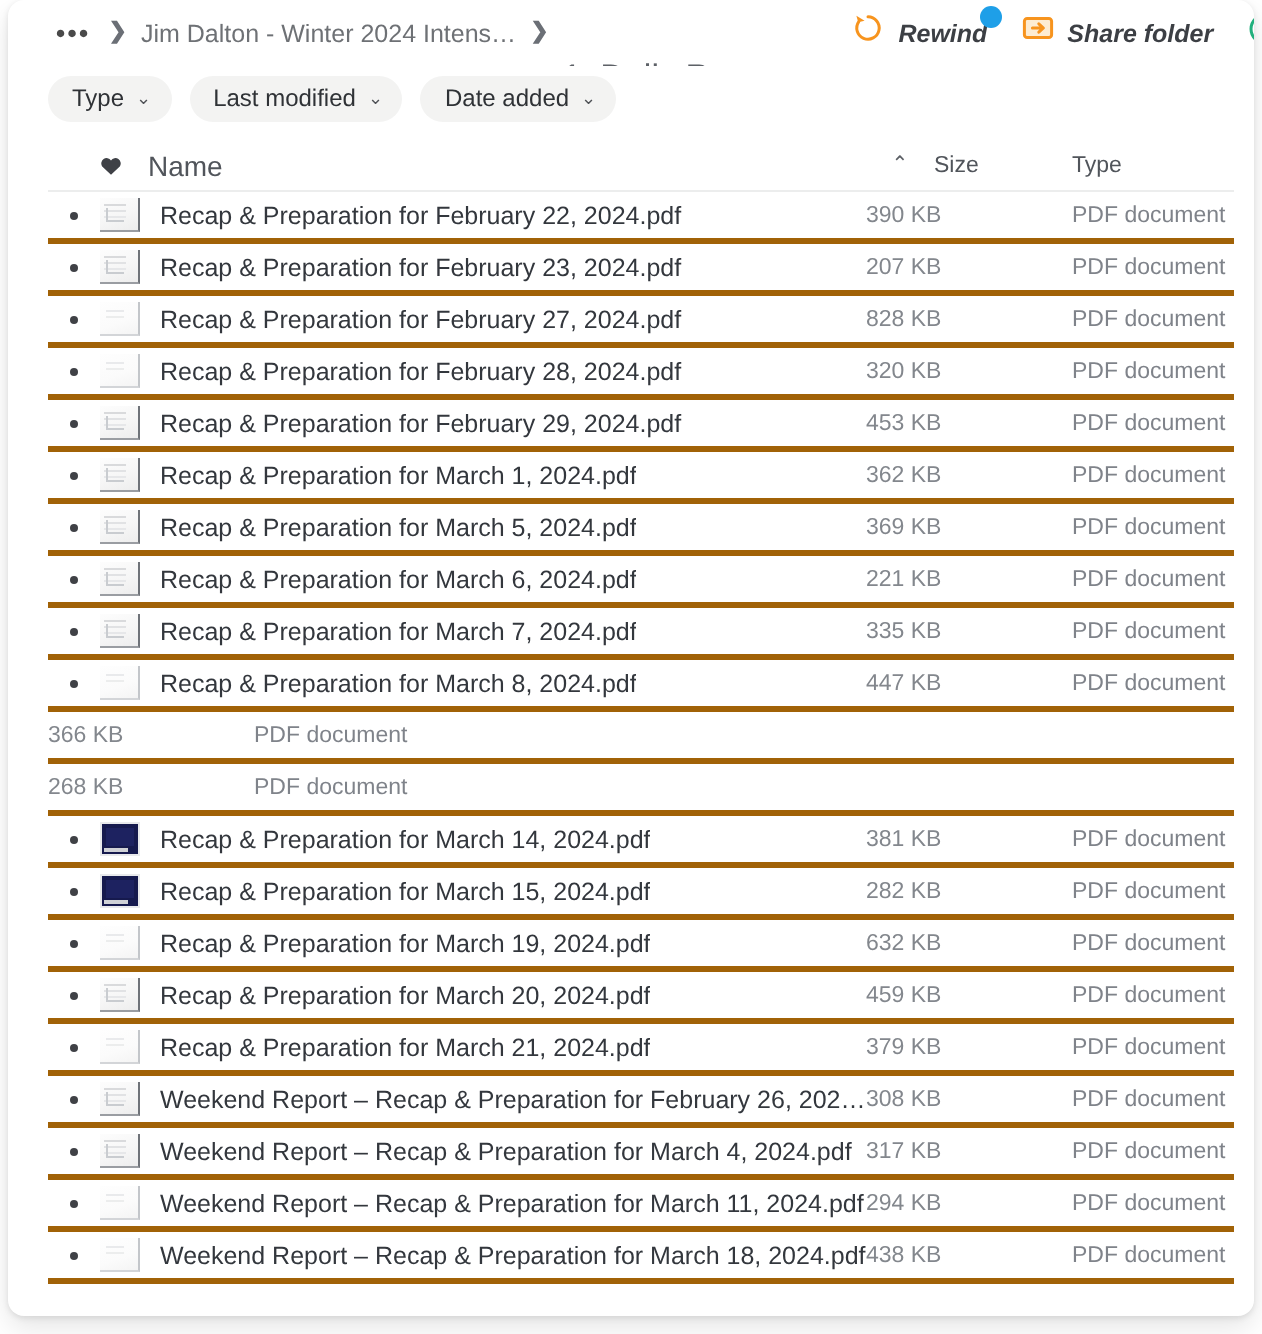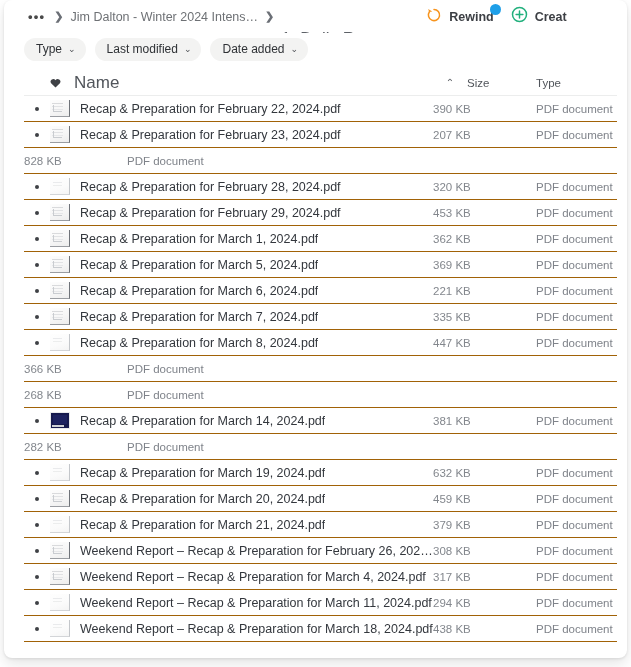--- a/index.html
+++ b/index.html
@@ -78,20 +78,21 @@
     margin-left: 24px;
     flex: 0 0 auto;
   }
 
   .action {
     display: flex;
     align-items: center;
     cursor: pointer;
     margin-right: 17px;
     position: relative;
+    font-style: italic;
   }
 
   .action-label {
     font-size: 12.5px;
     color: #3c3f44;
     font-weight: 600;
     margin-left: 7px;
     white-space: nowrap;
   }
 
@@ -150,21 +151,21 @@
   .th-name {
     display: flex;
     align-items: center;
     flex: 1 1 auto;
     min-width: 0;
     cursor: pointer;
   }
 
   .heart-icon { margin-left: 26px; display: flex; align-items: center; }
   .th-label {
-    font-size: 17px;
+    font-size: 14px;
     color: #51555b;
     margin-left: 13px;
   }
 
   .th-sort {
     width: 34px;
     text-align: center;
     color: #5b5f65;
     font-size: 10px;
     line-height: 1;
@@ -185,21 +186,21 @@
     padding-left: 11px;
     cursor: pointer;
   }
 
   .rows { margin: 0 10px 0 20px; }
 
   .row {
     display: flex;
     align-items: center;
     height: 26px;
-    border-bottom: 1px solid #a16207;
+    border-bottom: 3px solid #a16207;
     cursor: pointer;
   }
 
   .cell-name {
     display: flex;
     align-items: center;
     flex: 1 1 auto;
     min-width: 0;
   }
 
@@ -330,20 +331,29 @@
         <span>
           <svg width="16" height="16" viewBox="0 0 16 16">
             <path d="M8 2.4a5.6 5.6 0 1 1-4.6 2.4" fill="none" stroke="#f7941e" stroke-width="1.5" stroke-linecap="round"></path>
             <path d="M2.2 1.9 L3.1 5.1 L6.3 4.4 Z" fill="#f7941e"></path>
           </svg>
         </span>
         <span class="action-label">Rewind</span>
         <span class="badge-dot"></span>
       </div>
 
+      <div class="action">
+        <span>
+          <svg width="16" height="16" viewBox="0 0 16 16">
+            <rect x="1.2" y="3.2" width="13.6" height="9.6" rx="1.4" fill="#fdecd2" stroke="#f7941e" stroke-width="1.5"></rect>
+            <path d="M5.2 8h5.1M8.4 5.9 10.7 8 8.4 10.1" fill="none" stroke="#f7941e" stroke-width="1.5" stroke-linecap="round" stroke-linejoin="round"></path>
+          </svg>
+        </span>
+        <span class="action-label">Share folder</span>
+      </div>
 
       <div class="action">
         <span>
           <svg width="17" height="17" viewBox="0 0 17 17">
             <circle cx="8.5" cy="8.5" r="7" fill="none" stroke="#22b07d" stroke-width="1.5"></circle>
             <path d="M8.5 5.1v6.8M5.1 8.5h6.8" stroke="#22b07d" stroke-width="1.5" stroke-linecap="round"></path>
           </svg>
         </span>
         <span class="action-label">Creat</span>
       </div>
@@ -403,20 +413,27 @@
             <span class="bullet">
               <i></i>
             </span>
             <span class="thumb light"></span>
             <span class="fname">Recap &amp; Preparation for February 23, 2024.pdf</span>
           </div>
           <div class="cell-size">207 KB</div>
           <div class="cell-type">PDF document</div>
         </div>
         <div class="row">
+          <div class="cell-name">
+            <span class="bullet">
+              <i></i>
+            </span>
+            <span class="thumb faint"></span>
+            <span class="fname">Recap &amp; Preparation for February 27, 2024.pdf</span>
+          </div>
           <div class="cell-size">828 KB</div>
           <div class="cell-type">PDF document</div>
         </div>
         <div class="row">
           <div class="cell-name">
             <span class="bullet">
               <i></i>
             </span>
             <span class="thumb faint"></span>
             <span class="fname">Recap &amp; Preparation for February 28, 2024.pdf</span>
@@ -503,20 +520,27 @@
             <span class="bullet">
               <i></i>
             </span>
             <span class="thumb dark"></span>
             <span class="fname">Recap &amp; Preparation for March 14, 2024.pdf</span>
           </div>
           <div class="cell-size">381 KB</div>
           <div class="cell-type">PDF document</div>
         </div>
         <div class="row">
+          <div class="cell-name">
+            <span class="bullet">
+              <i></i>
+            </span>
+            <span class="thumb dark"></span>
+            <span class="fname">Recap &amp; Preparation for March 15, 2024.pdf</span>
+          </div>
           <div class="cell-size">282 KB</div>
           <div class="cell-type">PDF document</div>
         </div>
         <div class="row">
           <div class="cell-name">
             <span class="bullet">
               <i></i>
             </span>
             <span class="thumb faint"></span>
             <span class="fname">Recap &amp; Preparation for March 19, 2024.pdf</span>

